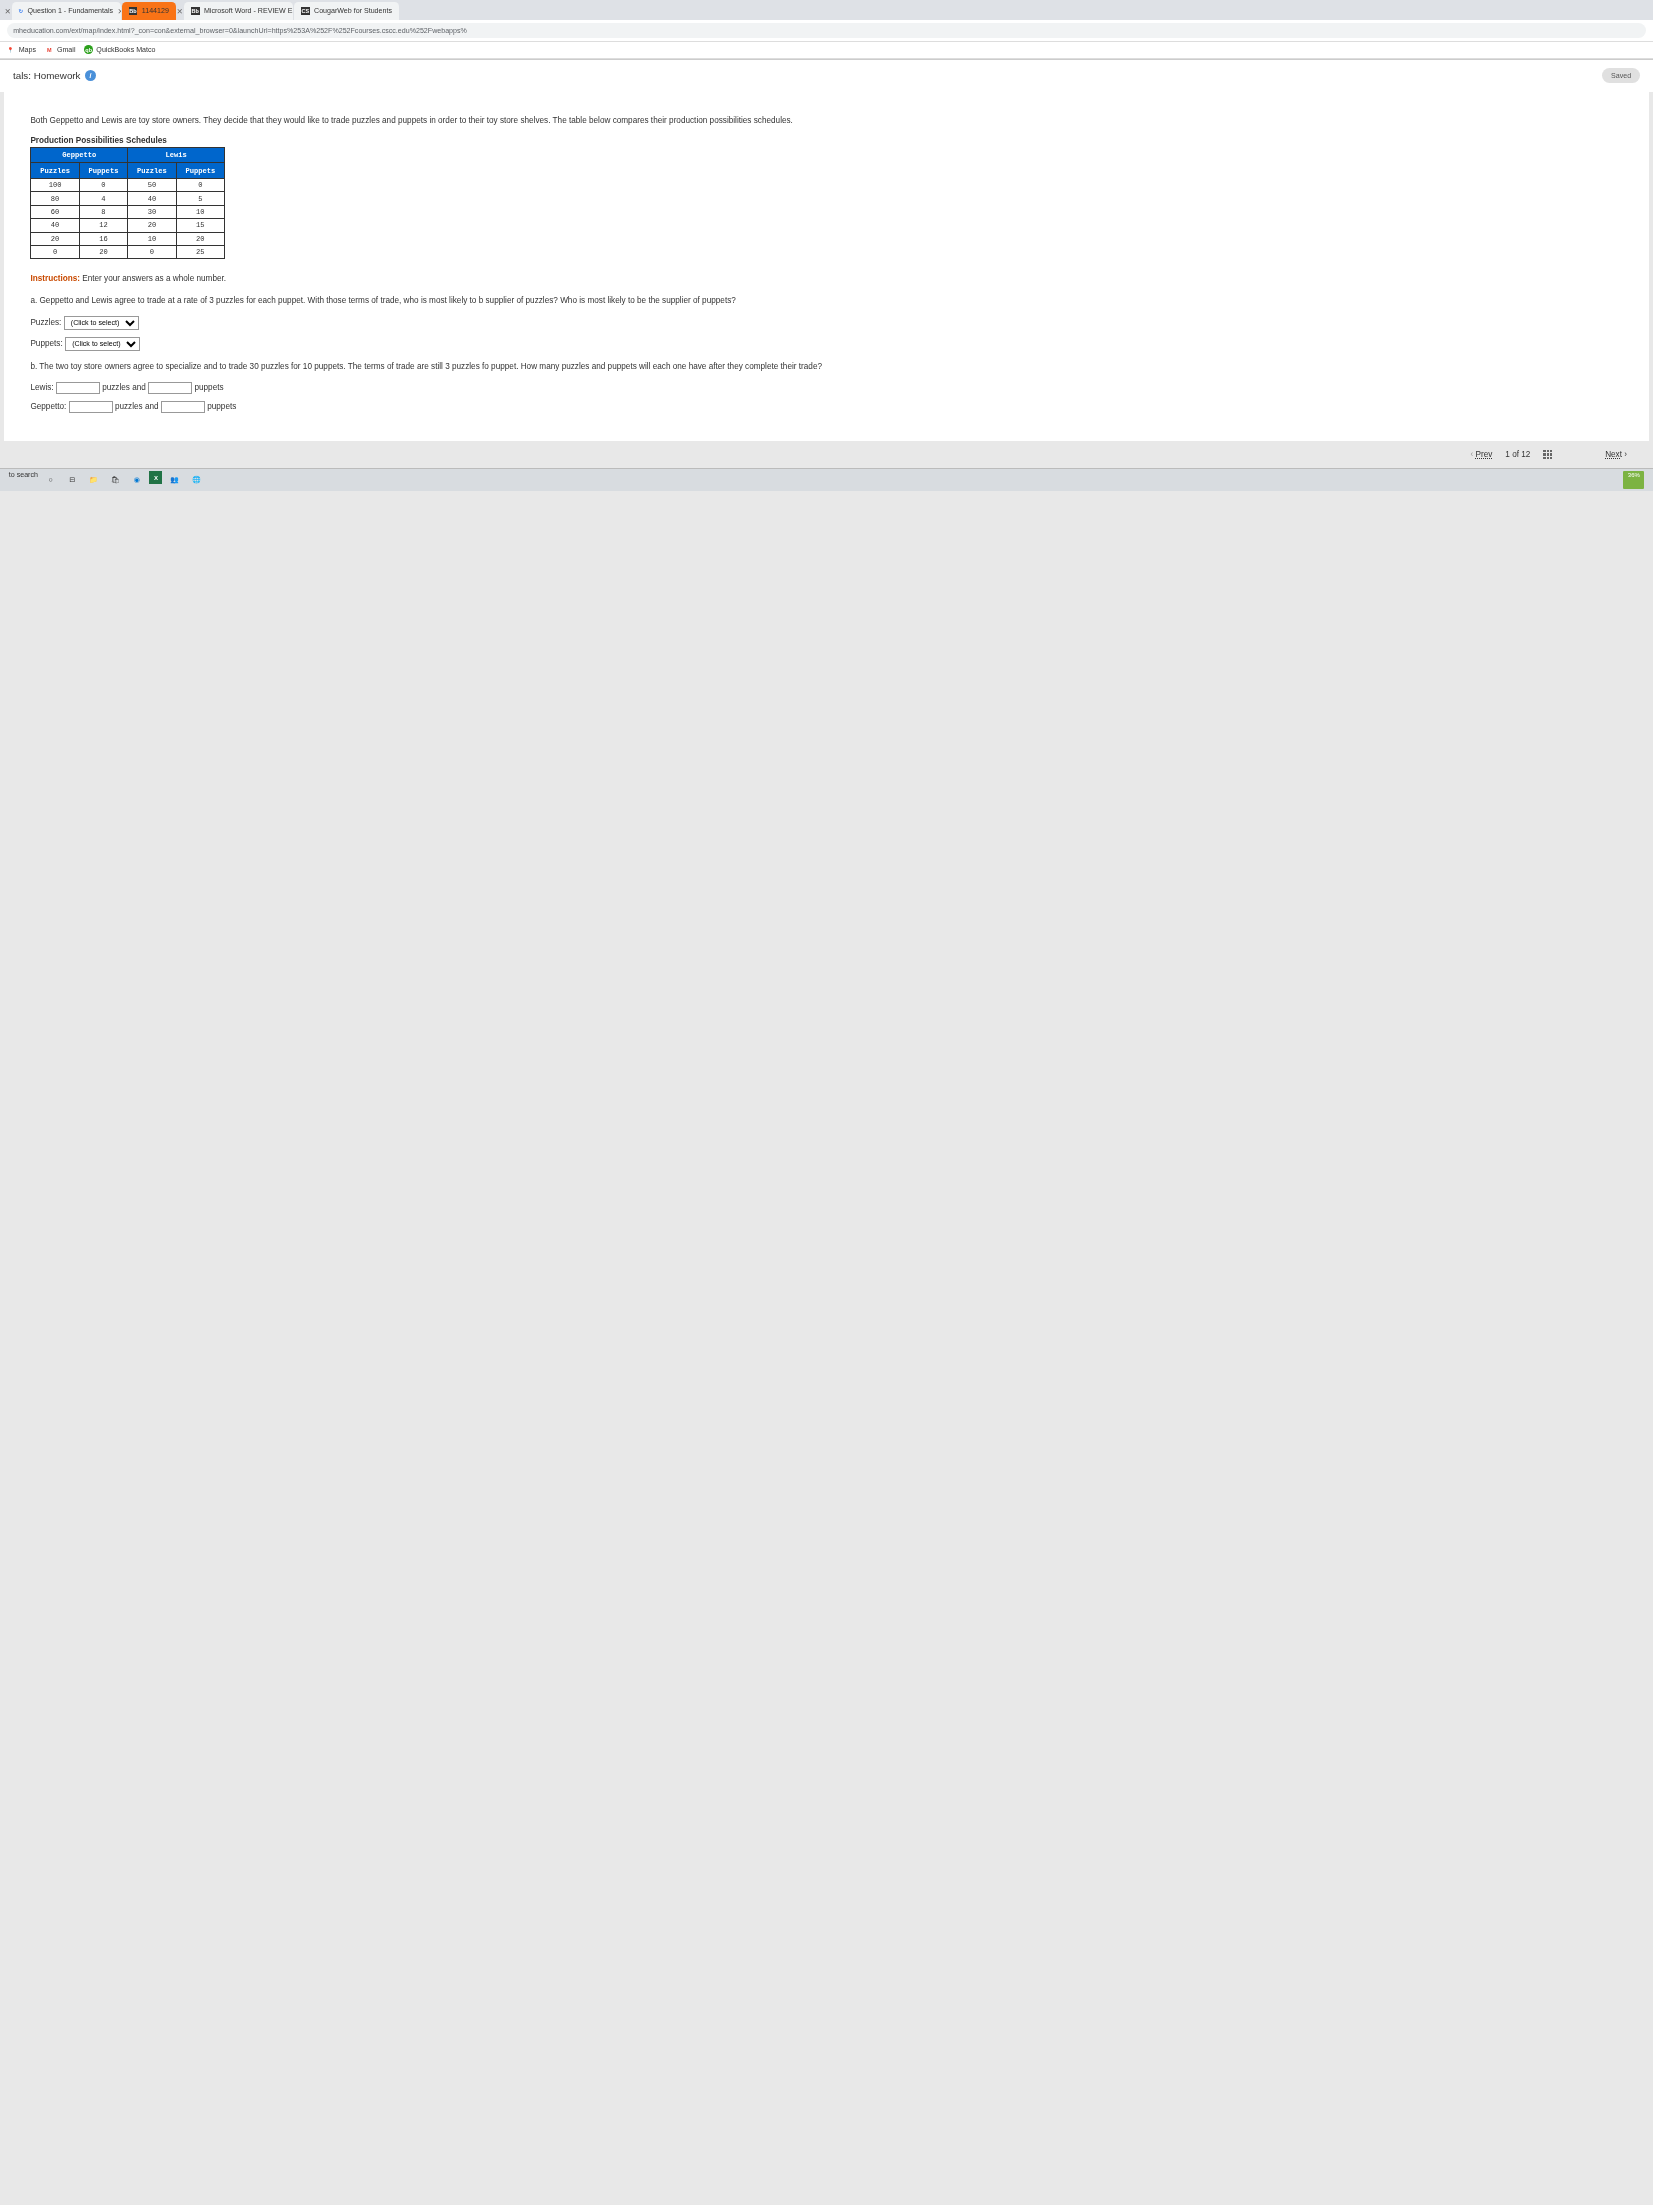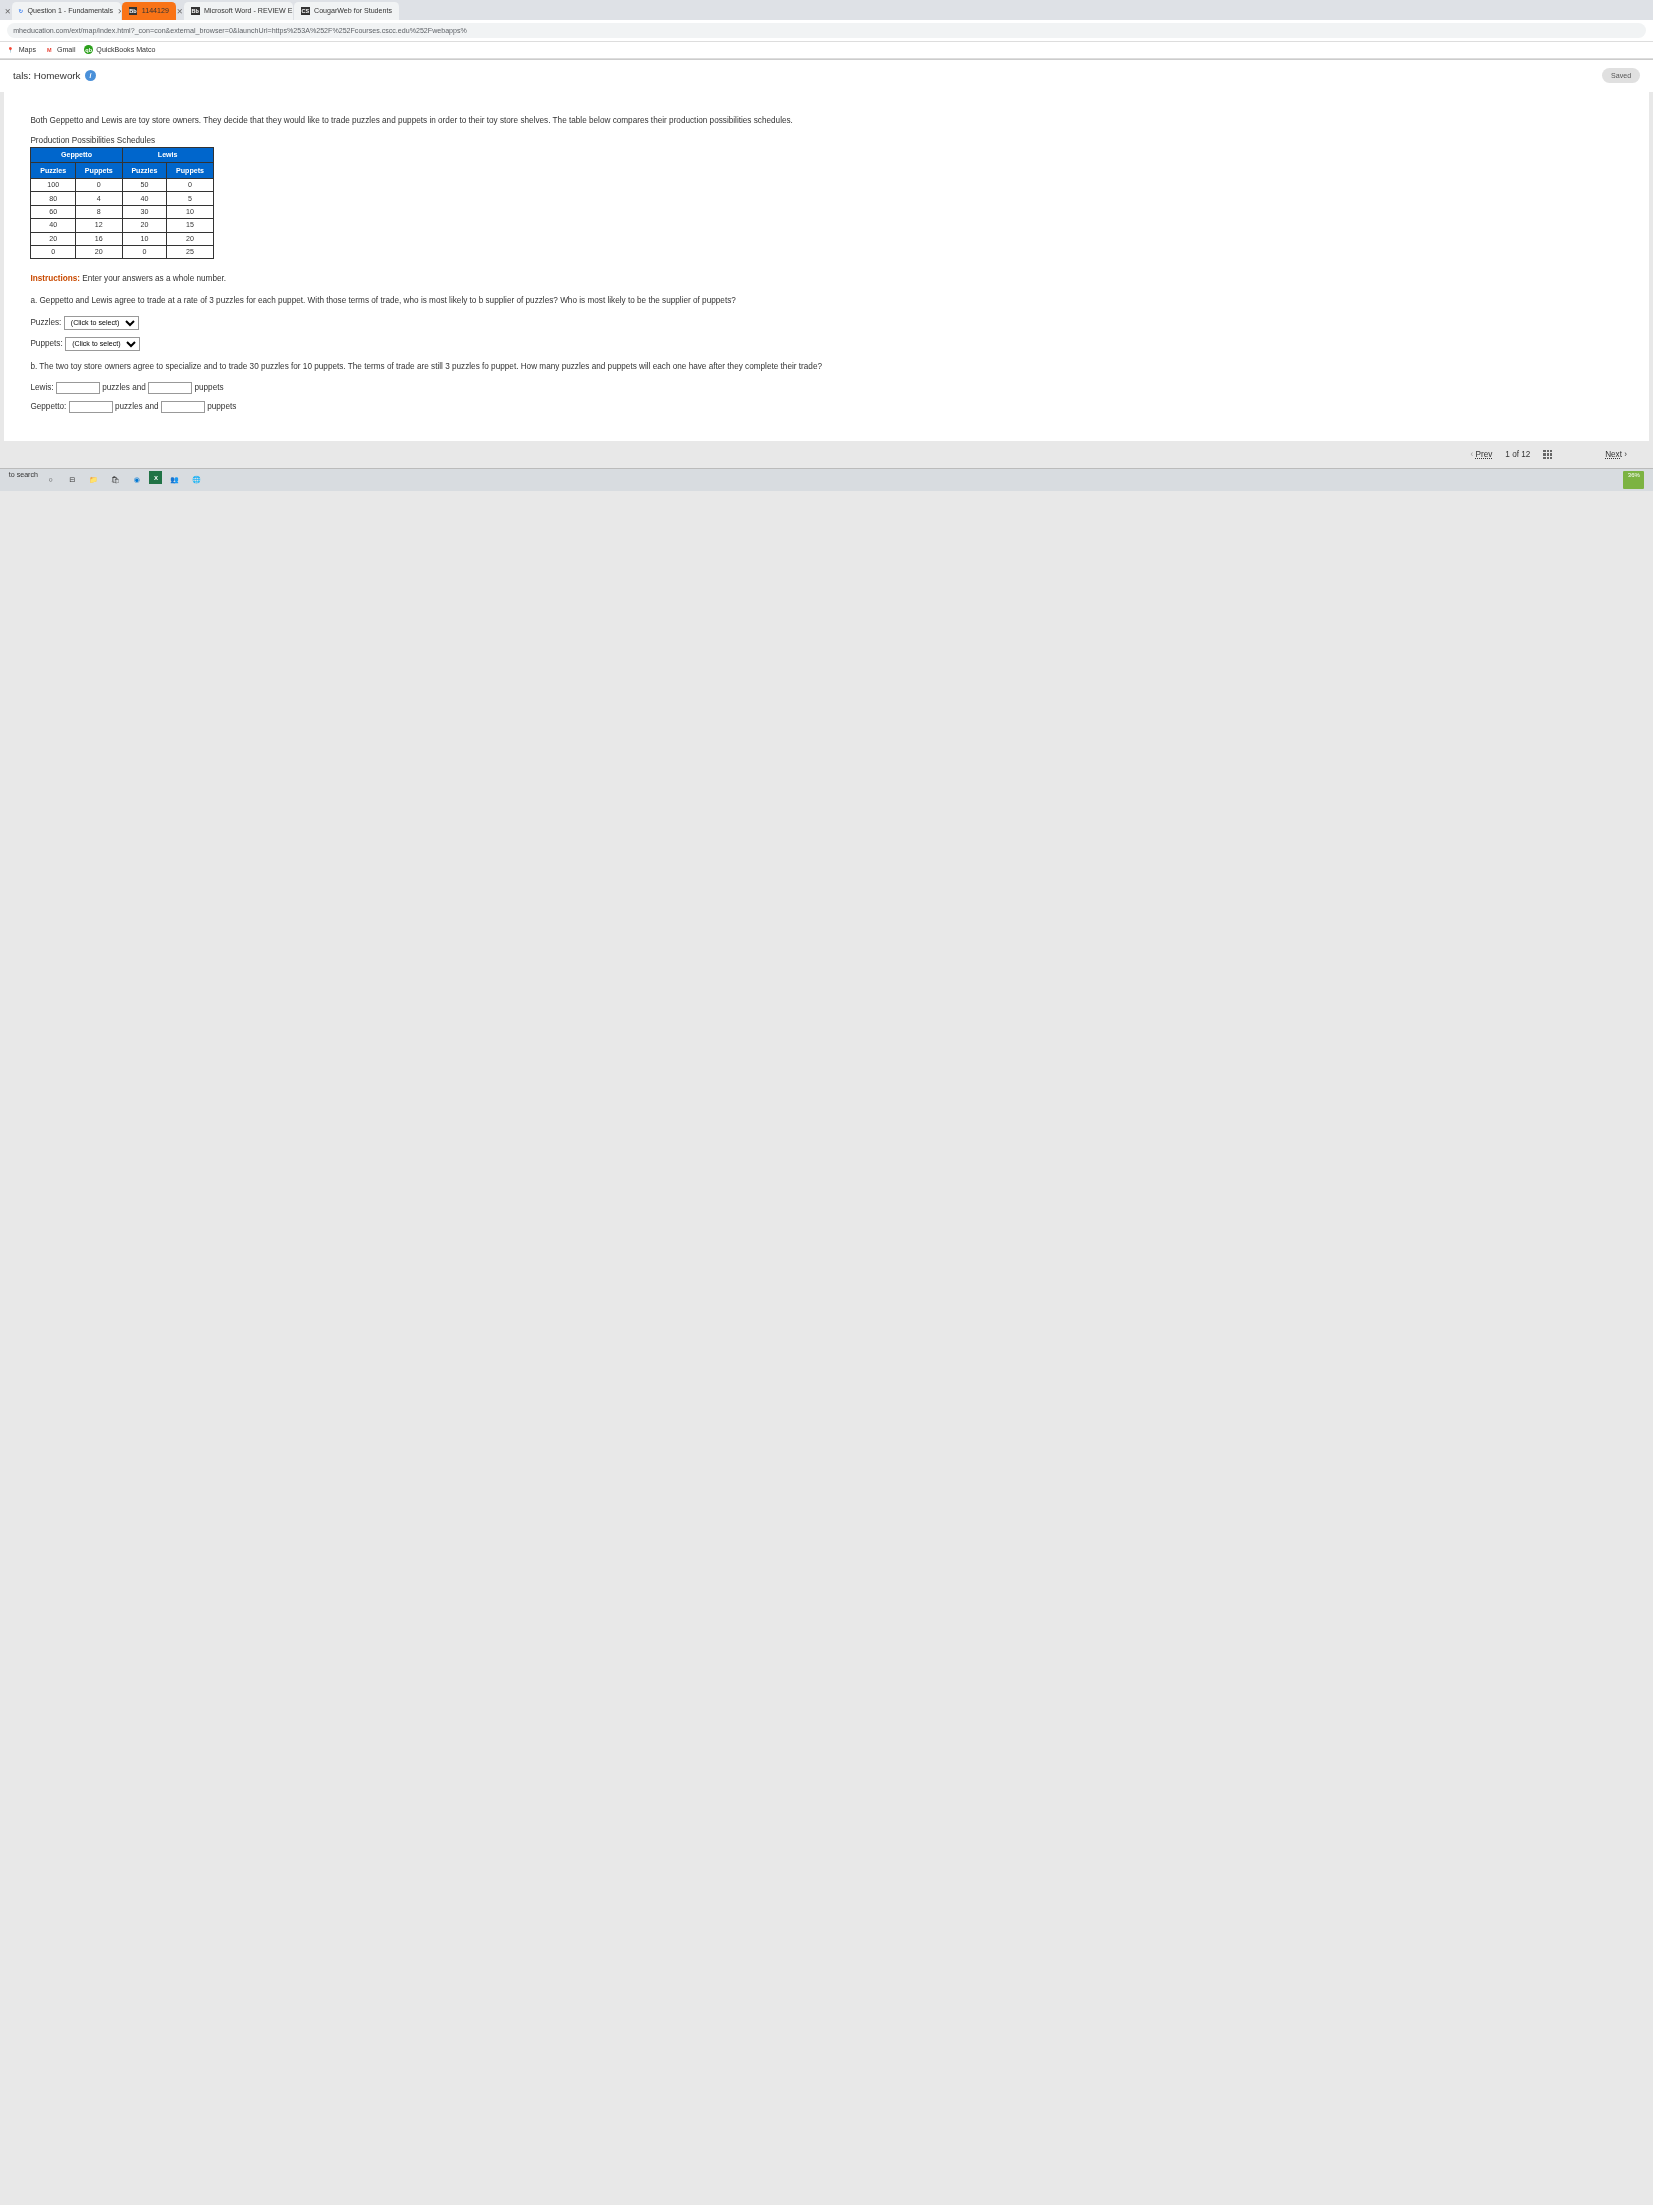--- a/index.html
+++ b/index.html
@@ -125,27 +125,27 @@
       margin: 0 4.4px;
     }
     .question-text {
       font-size: 8.2px;
       line-height: 1.6;
       color: #333;
       margin-bottom: 8.8px;
     }
     .table-title {
       font-size: 8.2px;
-      font-weight: normal;
+      font-weight: bold;
       margin-bottom: 2.2px;
     }
     .pps-table {
       border-collapse: collapse;
       margin-bottom: 13px;
-      font-family: Liberation Sans, sans-serif;
+      font-family: Liberation Mono, monospace;
       font-size: 7.1px;
     }
     .pps-table th, .pps-table td {
       border: 0.5px solid #333;
       padding: 2.2px 8.8px;
       text-align: center;
     }
     .pps-table th.group-header {
       background: #0066cc;
       color: #fff;

